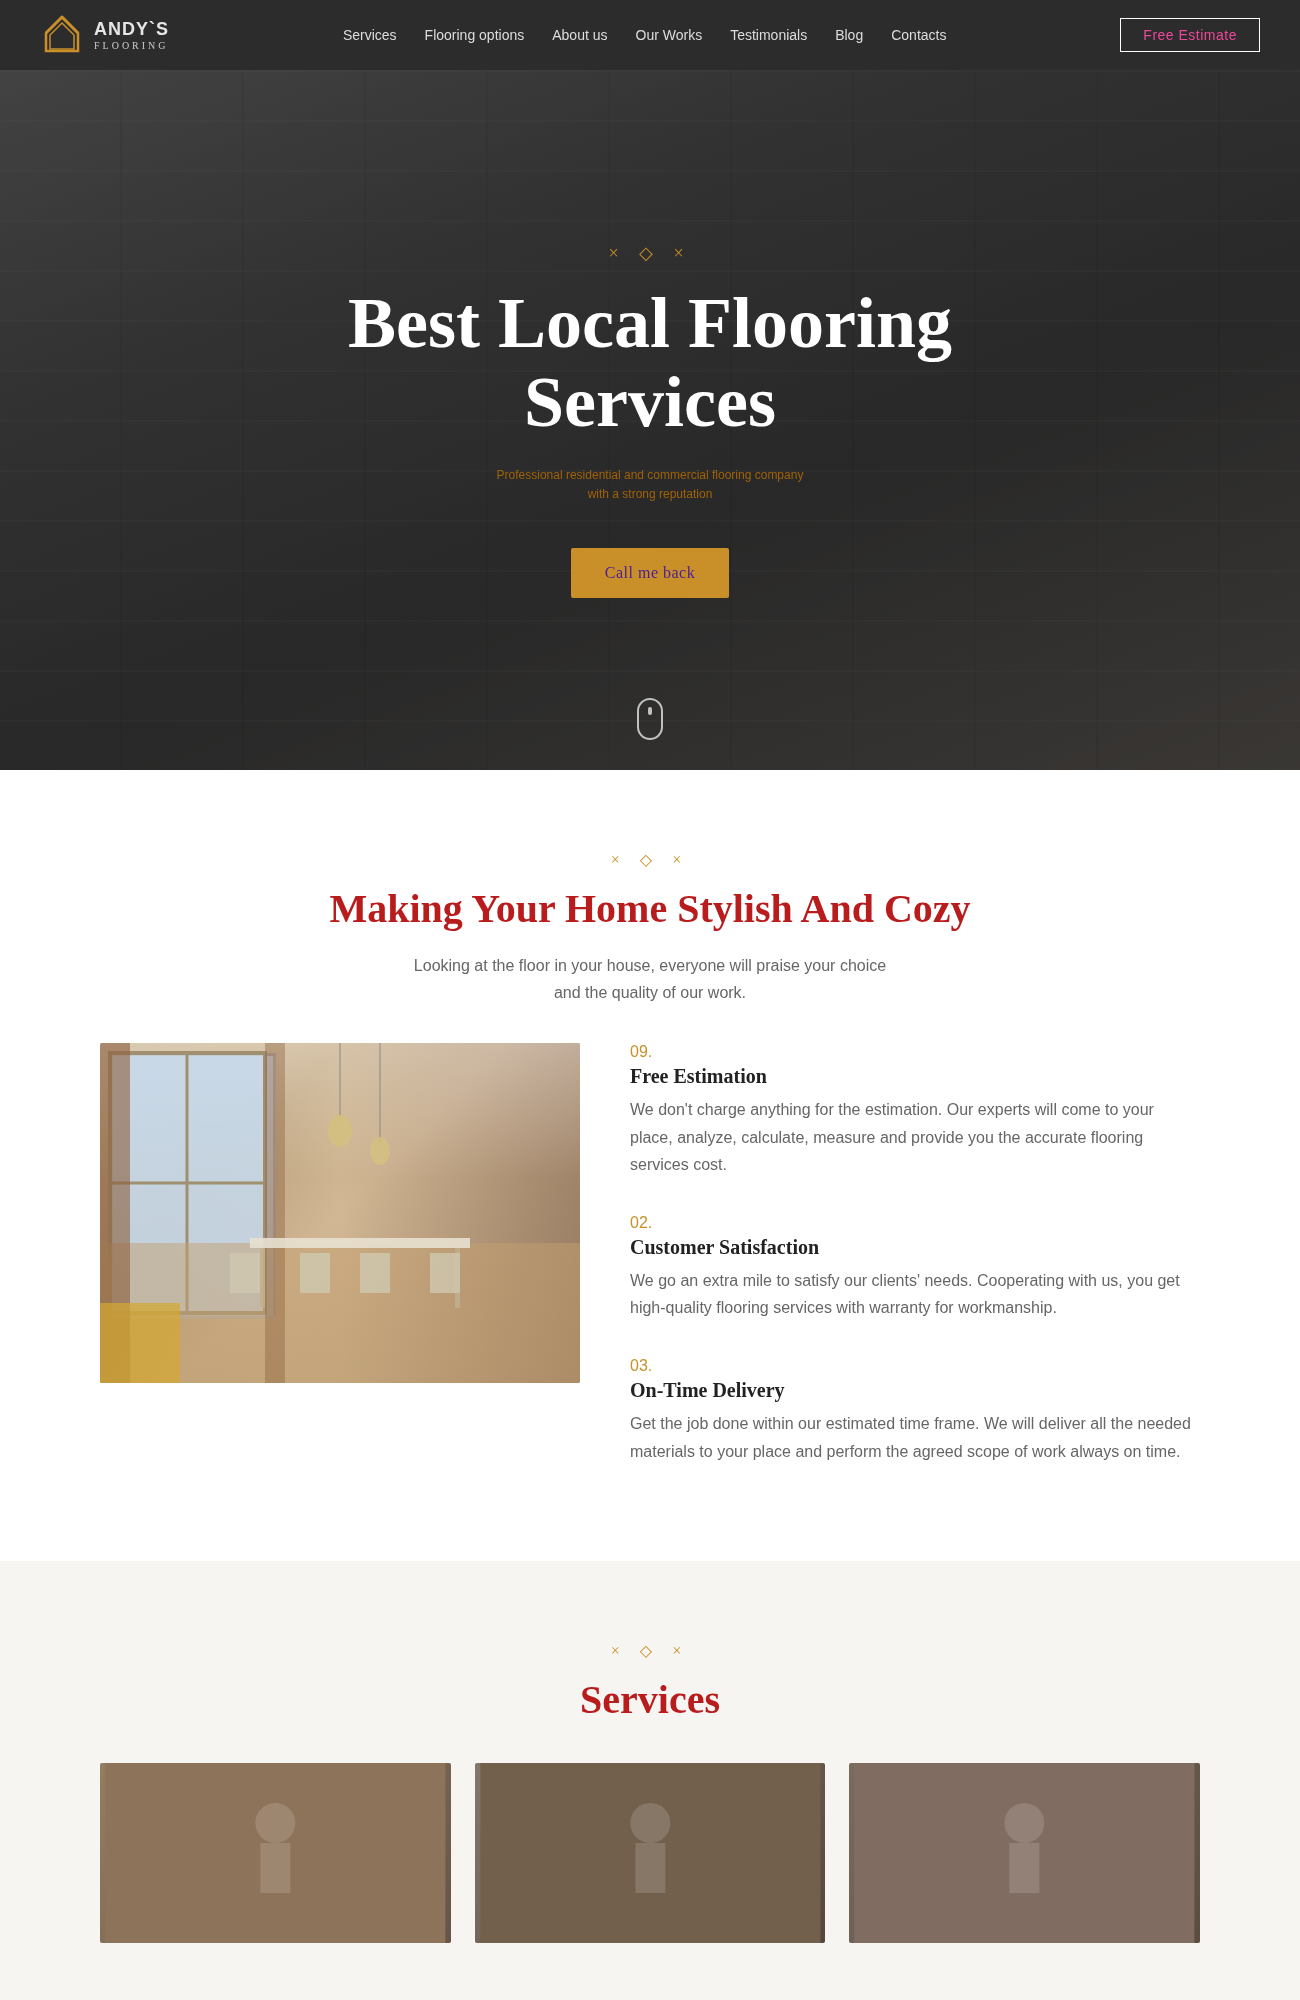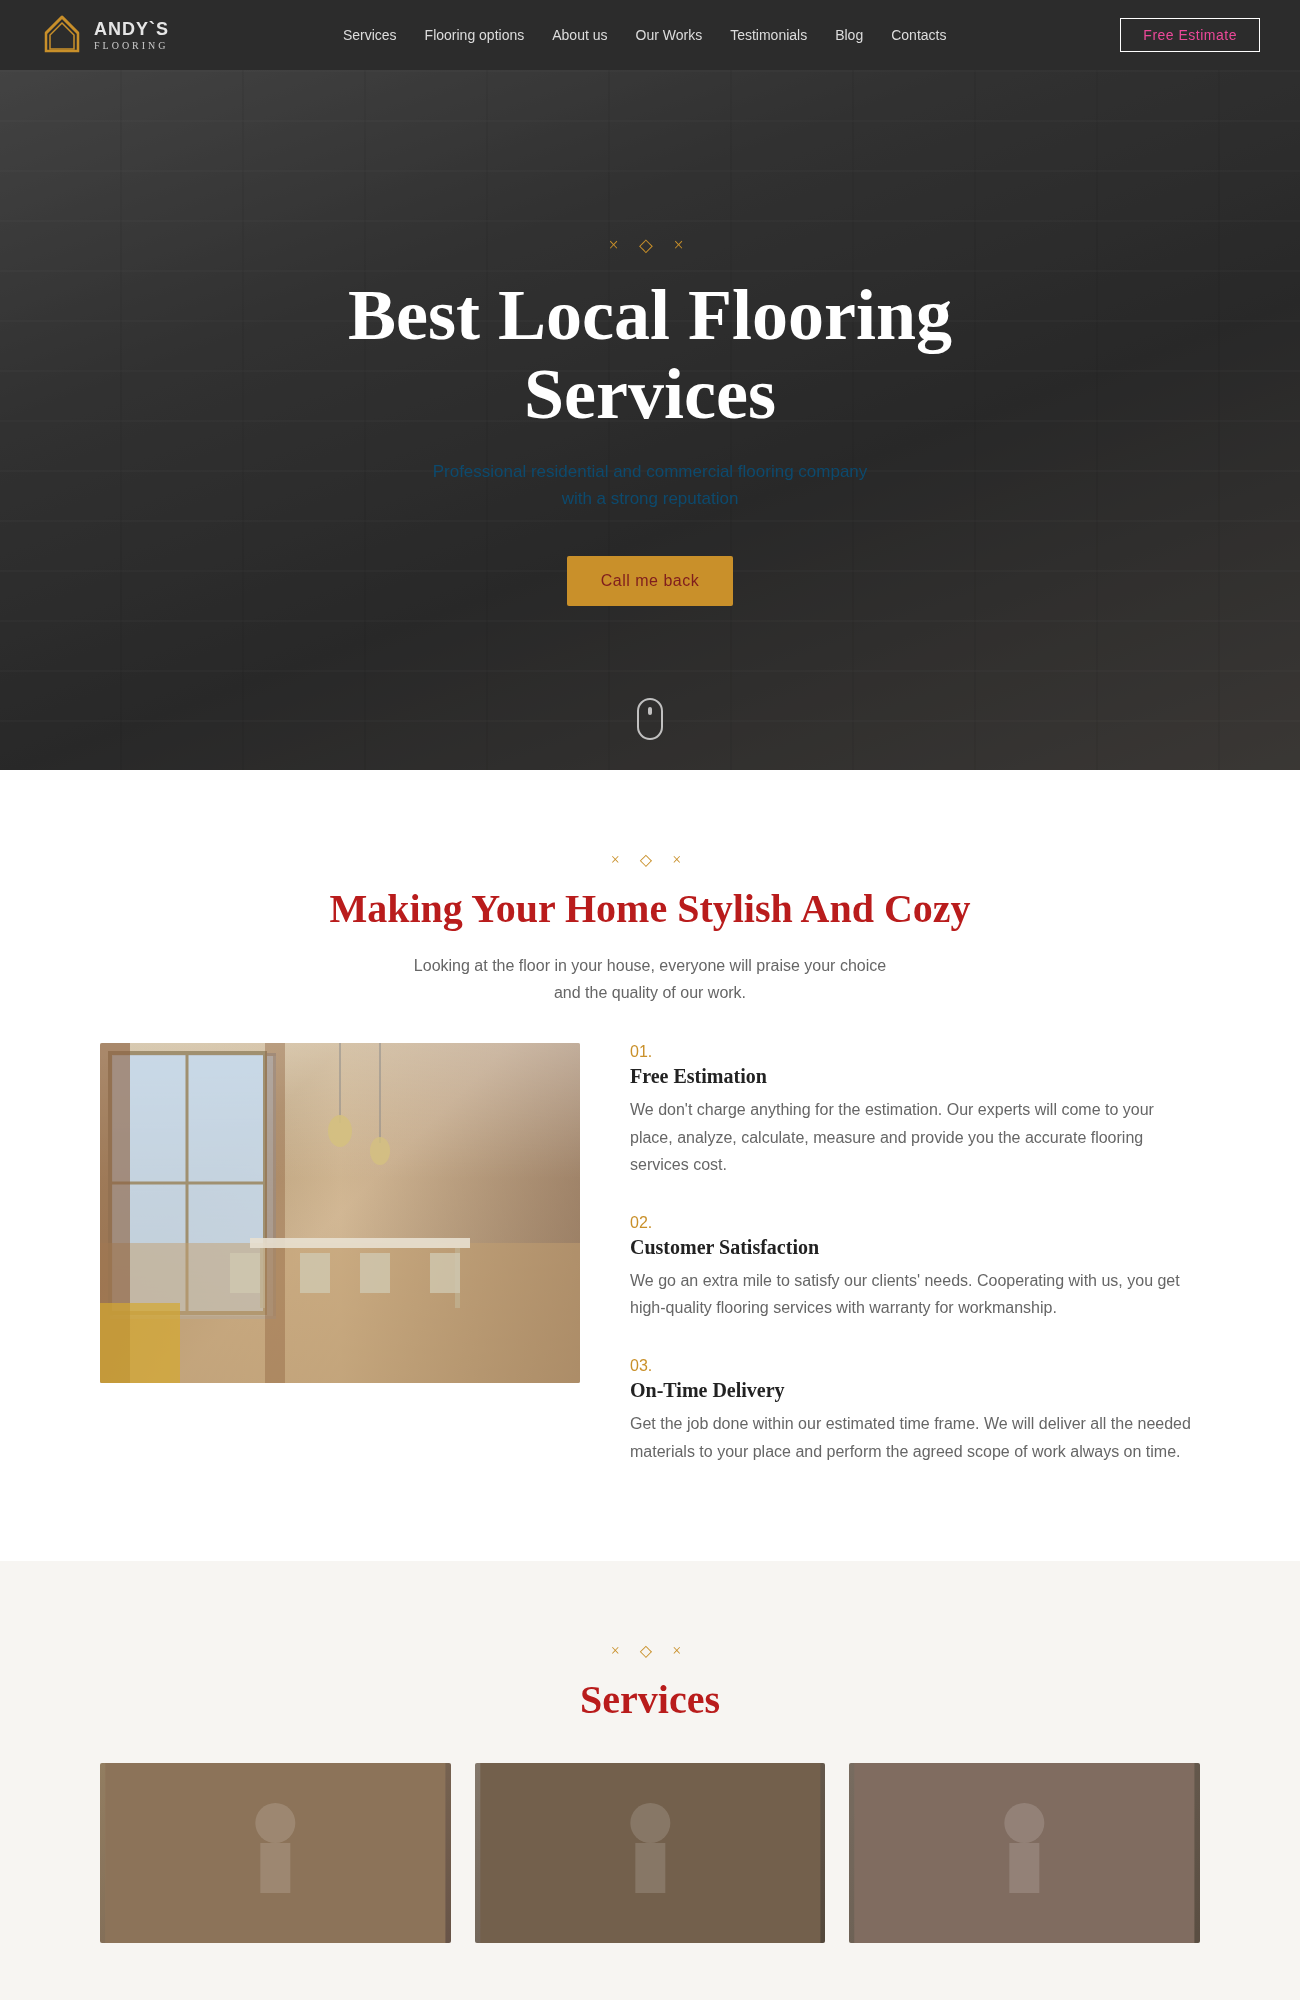--- a/index.html
+++ b/index.html
@@ -127,34 +127,34 @@
       letter-spacing: 8px;
     }
     .hero-title {
       font-size: 72px;
       font-weight: 700;
       line-height: 1.1;
       margin-bottom: 24px;
       font-family: 'Georgia', serif;
     }
     .hero-subtitle {
-      font-size: 17px;
-      color: #0c4a6e;
+      font-size: 12px;
+      color: #a16207;
       line-height: 1.6;
       margin-bottom: 44px;
       font-family: sans-serif;
       font-weight: 300;
     }
     .btn-callback {
       background: #c9902a;
-      color: #7f1d1d;
+      color: #4c1d95;
       border: none;
       padding: 16px 34px;
       font-size: 16px;
-      font-family: Liberation Sans, sans-serif;
+      font-family: Liberation Serif, serif;
       cursor: pointer;
       letter-spacing: 0.5px;
       border-radius: 2px;
     }
     .hero-scroll {
       position: absolute;
       bottom: 30px;
       left: 50%;
       transform: translateX(-50%);
       z-index: 3;
@@ -391,21 +391,21 @@
         <ellipse cx="240" cy="88" rx="12" ry="16" fill="#d4c080" opacity="0.9"></ellipse>
         <line x1="280" y1="0" x2="280" y2="100" stroke="#888" stroke-width="1"></line>
         <ellipse cx="280" cy="108" rx="10" ry="14" fill="#d4c080" opacity="0.8"></ellipse>
 
         <rect x="0" y="260" width="80" height="80" fill="#d4a830" opacity="0.7"></rect>
       </svg>
     </div>
 
     <div class="features-list">
       <div class="feature-item">
-        <div class="feature-num">01.</div>
+        <div class="feature-num">09.</div>
         <div class="feature-title">Free Estimation</div>
         <div class="feature-text">We don't charge anything for the estimation. Our experts will come to your place, analyze, calculate, measure and provide you the accurate flooring services cost.</div>
       </div>
       <div class="feature-item">
         <div class="feature-num">02.</div>
         <div class="feature-title">Customer Satisfaction</div>
         <div class="feature-text">We go an extra mile to satisfy our clients' needs. Cooperating with us, you get high-quality flooring services with warranty for workmanship.</div>
       </div>
       <div class="feature-item">
         <div class="feature-num">03.</div>

